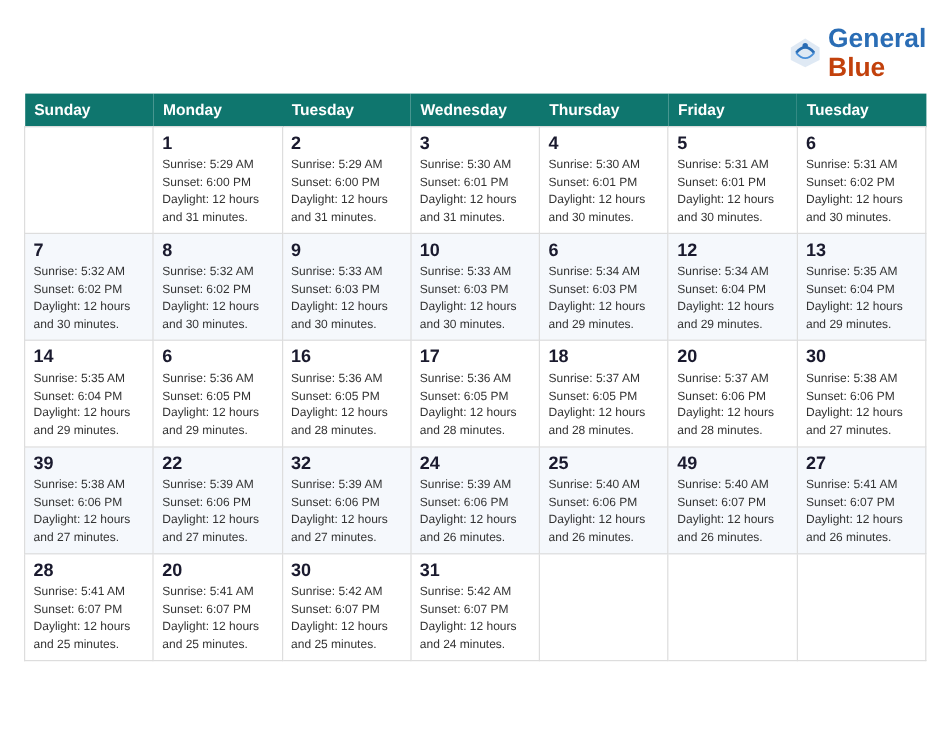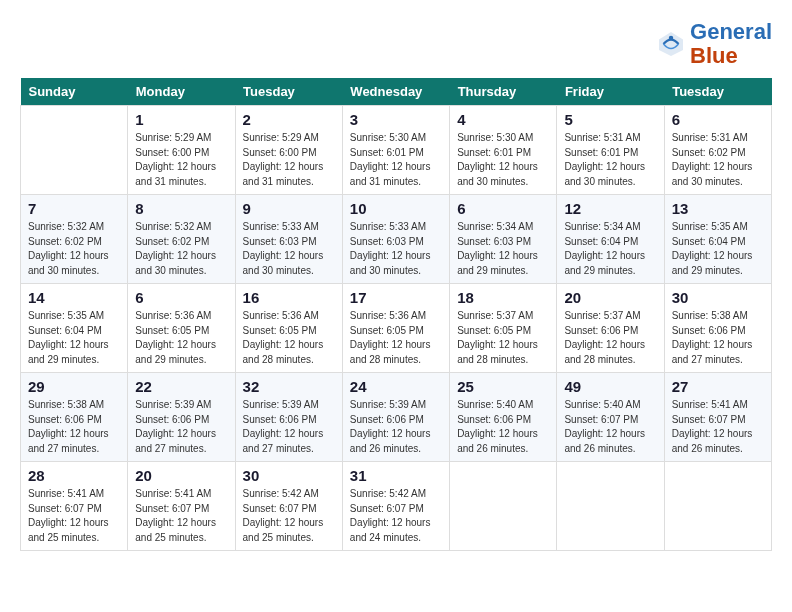--- a/index.html
+++ b/index.html
@@ -206,21 +206,21 @@
           <span class="day-num">20</span>
           <div class="day-info">Sunrise: 5:37 AM<br>Sunset: 6:06 PM<br>Daylight: 12 hours<br>and 28 minutes.</div>
         </td>
         <td>
           <span class="day-num">30</span>
           <div class="day-info">Sunrise: 5:38 AM<br>Sunset: 6:06 PM<br>Daylight: 12 hours<br>and 27 minutes.</div>
         </td>
       </tr>
       <tr>
         <td>
-          <span class="day-num">29</span>
+          <span class="day-num">39</span>
           <div class="day-info">Sunrise: 5:38 AM<br>Sunset: 6:06 PM<br>Daylight: 12 hours<br>and 27 minutes.</div>
         </td>
         <td>
           <span class="day-num">22</span>
           <div class="day-info">Sunrise: 5:39 AM<br>Sunset: 6:06 PM<br>Daylight: 12 hours<br>and 27 minutes.</div>
         </td>
         <td>
           <span class="day-num">32</span>
           <div class="day-info">Sunrise: 5:39 AM<br>Sunset: 6:06 PM<br>Daylight: 12 hours<br>and 27 minutes.</div>
         </td>

